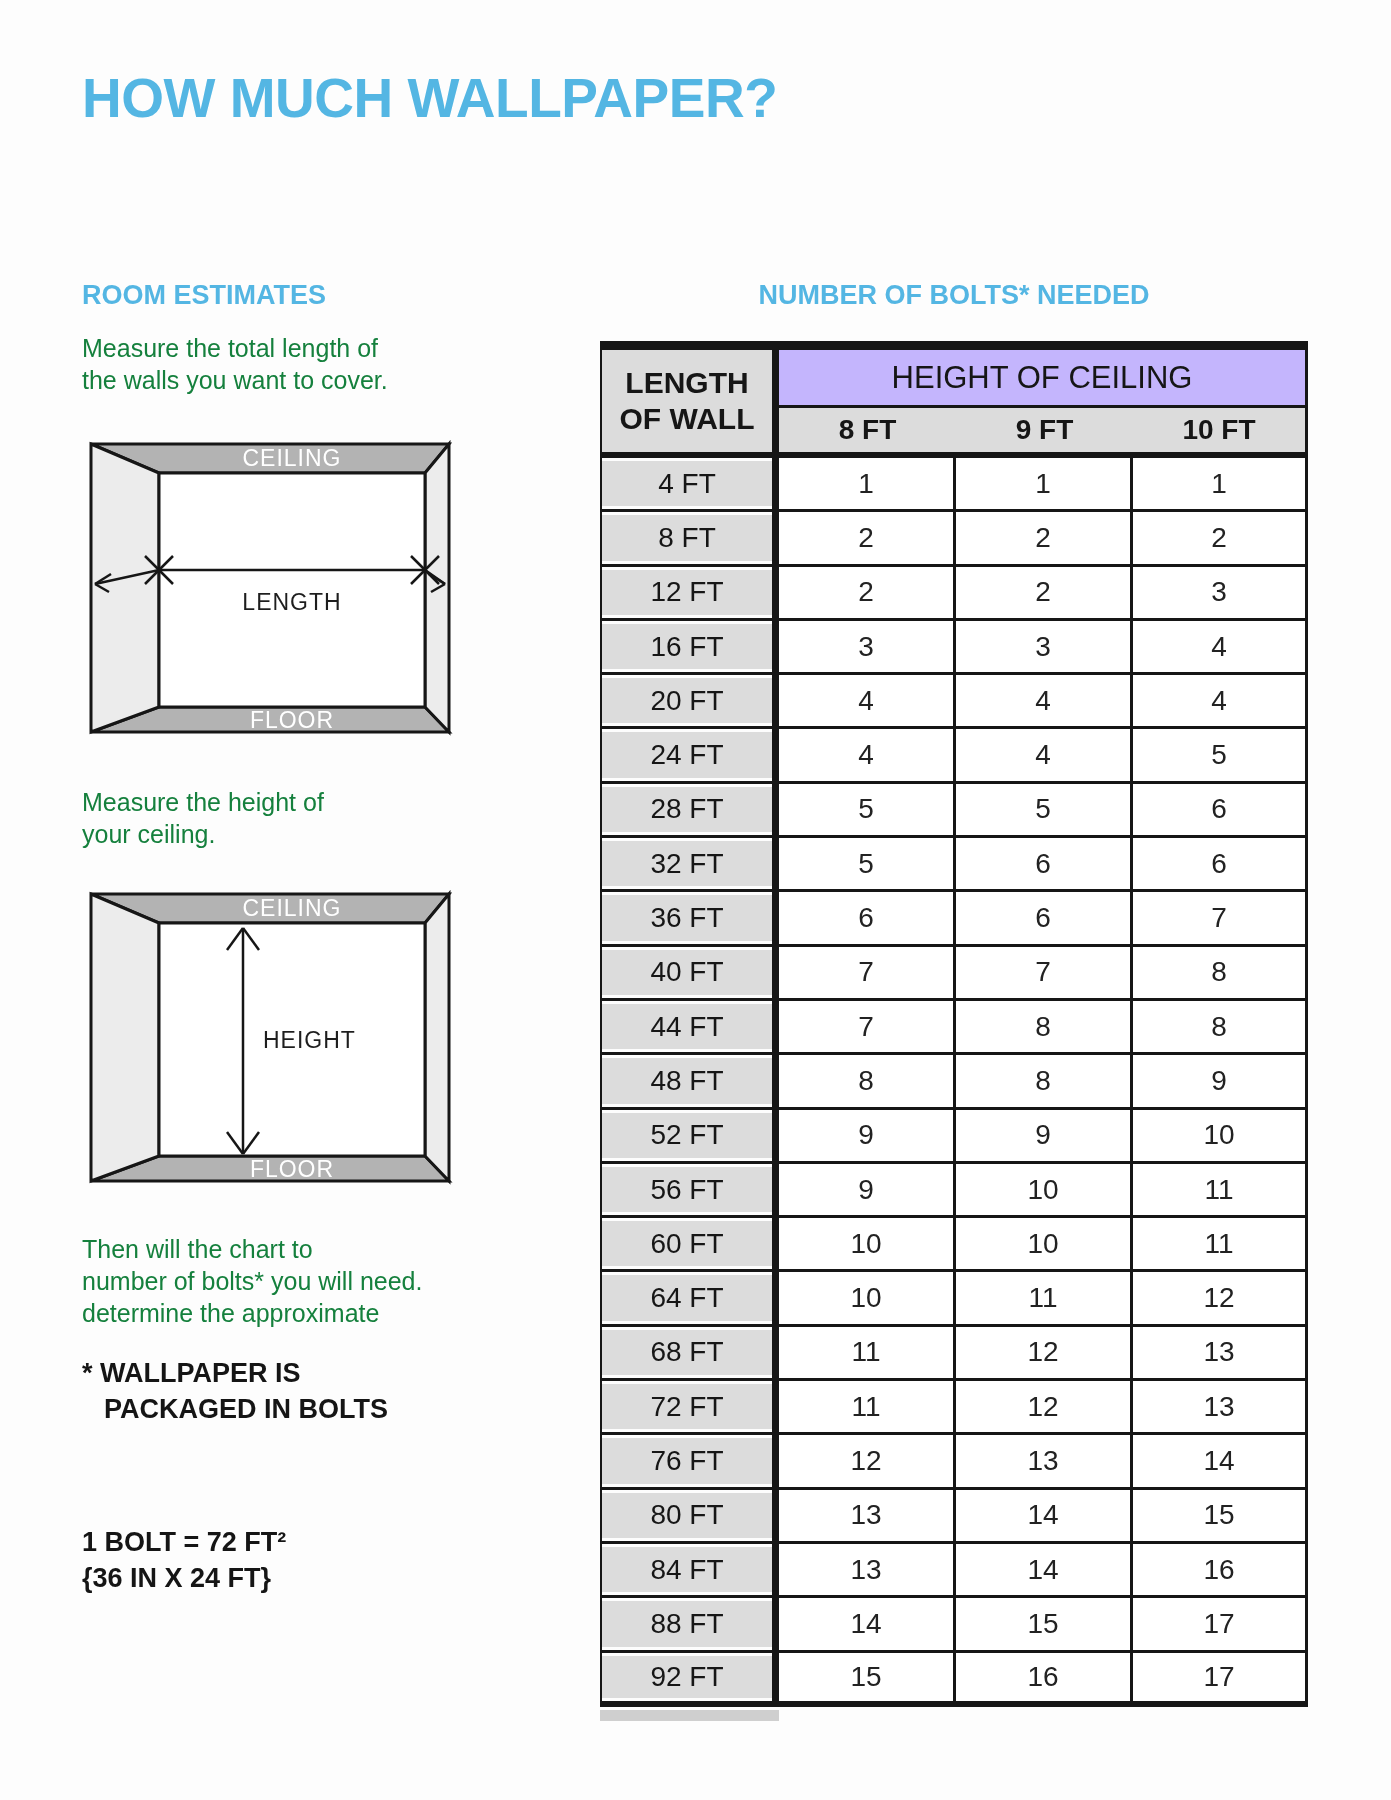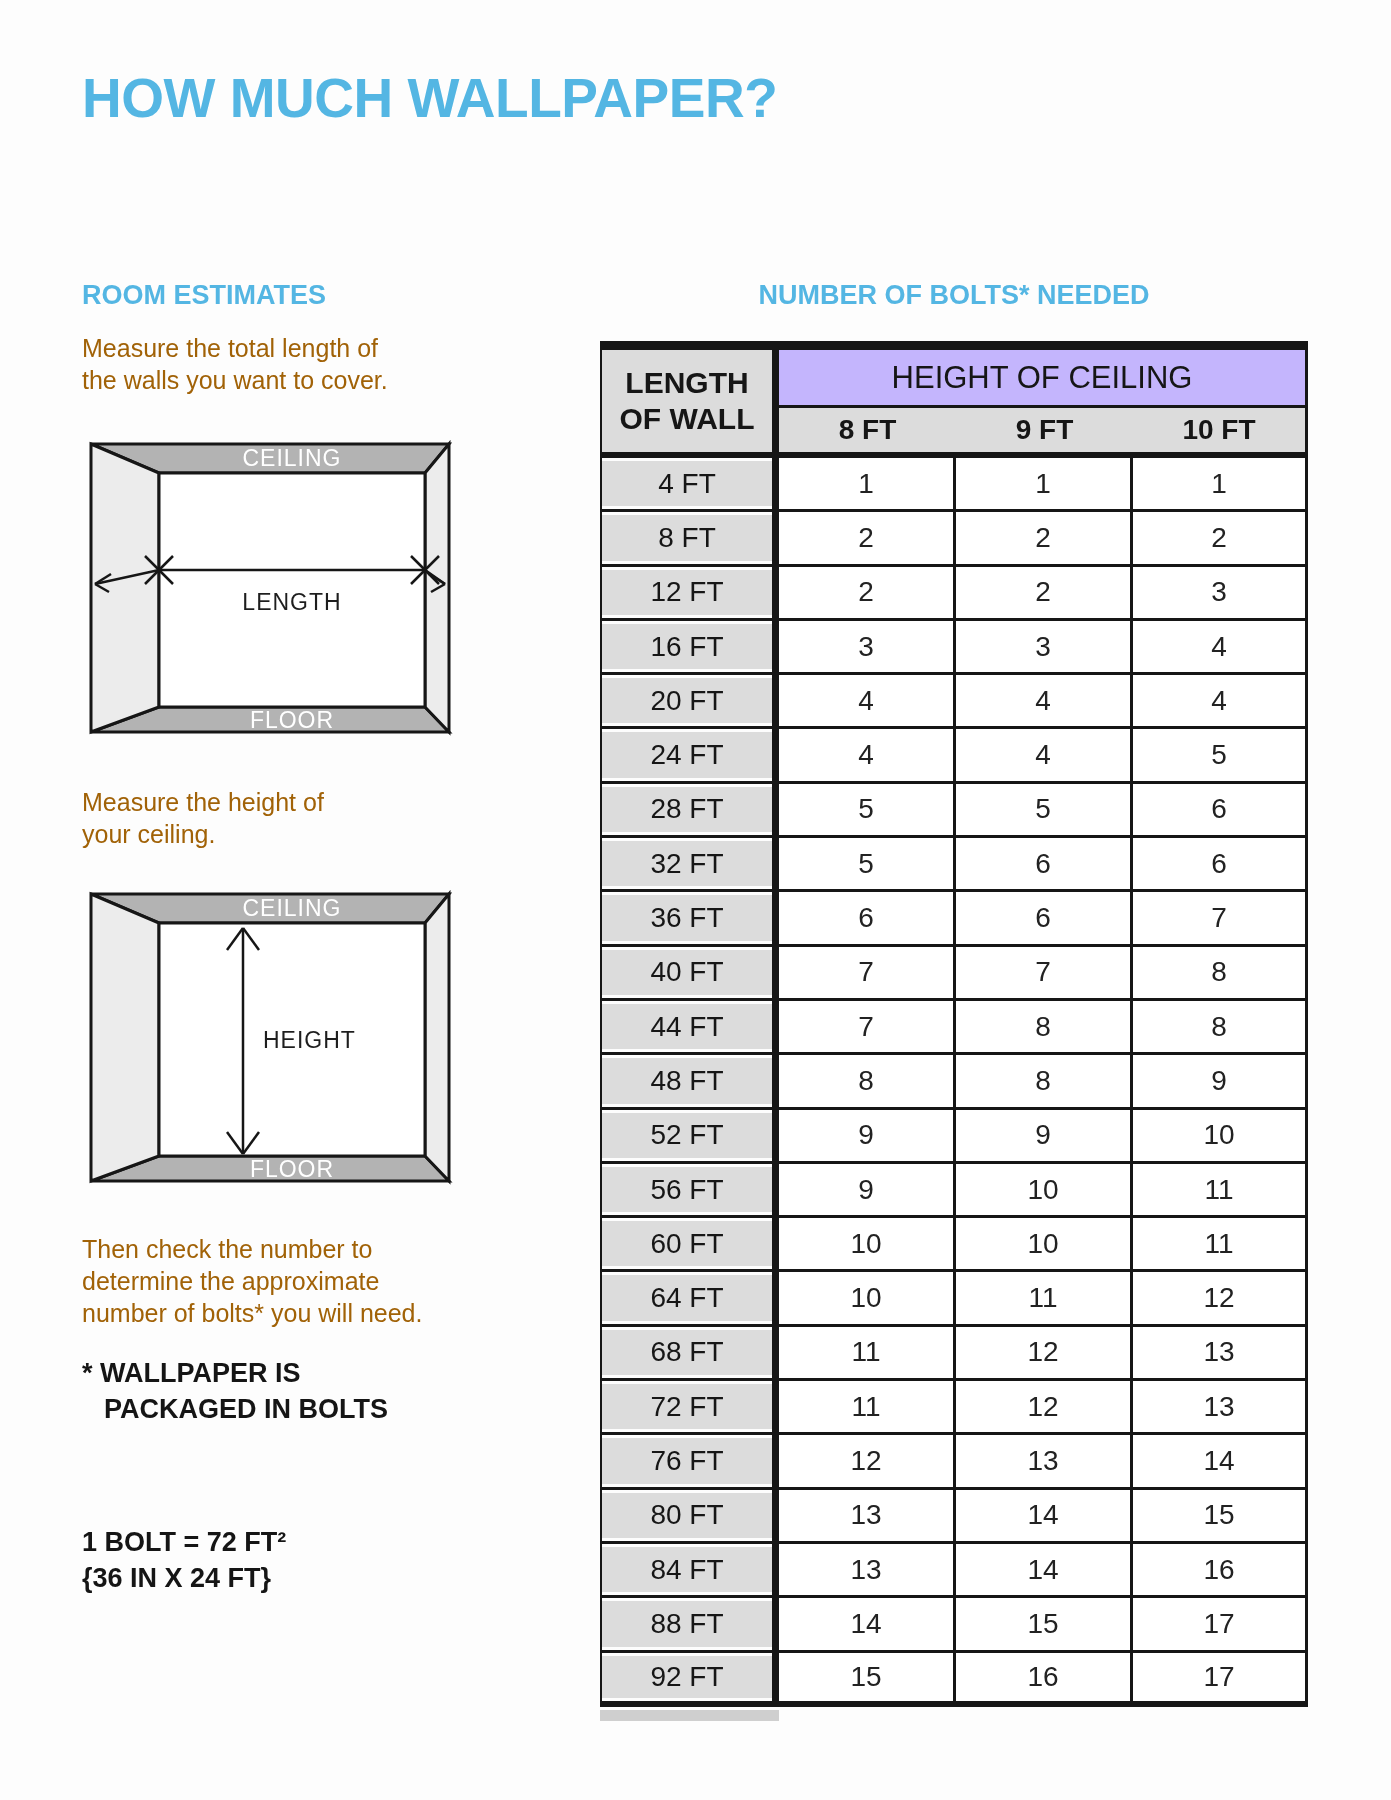--- a/index.html
+++ b/index.html
@@ -16,21 +16,21 @@
     font-size:55px; font-weight:700; letter-spacing:-0.5px;
     color:#54b6e3; line-height:58px; white-space:nowrap;text-align:right;
   }
   .section-heading {
     font-size:27px; font-weight:700; color:#54b6e3;
     line-height:27px; white-space:nowrap;margin-top:16px;
   }
   .room-heading { left:82px; top:266px; }
   .table-heading { left:600px; top:266px; width:708px; text-align:center; }
 
-  .para { font-size:25px; line-height:32px; color:#a16207; }
+  .para { font-size:25px; line-height:32px; color:#15803d; }
   .para1 { left:82px; top:332px; }
   .para2 { left:82px; top:786px; }
   .para3 { left:82px; top:1233px; }
 
   .note { font-size:27px; font-weight:700; line-height:36px; color:#151515; }
   .note1 { left:82px; top:1355px; }
   .note1 .indent { padding-left:22px; }
   .note2 { left:82px; top:1524px; }
 
   .diagram1 { left:85px; top:438px; }
@@ -140,23 +140,23 @@
       <line x1="158" y1="40" x2="174" y2="62"></line>
       <line x1="158" y1="266" x2="142" y2="244"></line>
       <line x1="158" y1="266" x2="174" y2="244"></line>
     </g>
     <text x="207" y="28" text-anchor="middle" font-size="23" letter-spacing="1" fill="#ffffff">CEILING</text>
     <text x="178" y="160" text-anchor="start" font-size="23" letter-spacing="1" fill="#1e1e1e">HEIGHT</text>
     <text x="207" y="289" text-anchor="middle" font-size="23" letter-spacing="1" fill="#ffffff">FLOOR</text>
   </svg>
 
   <div class="abs para para3">
-    <div>Then check the number to</div>
+    <div>Then will the chart to</div>
+    <div>number of bolts* you will need.</div>
     <div>determine the approximate</div>
-    <div>number of bolts* you will need.</div>
   </div>
 
   <div class="abs note note1">
     <div>* WALLPAPER IS</div>
     <div class="indent">PACKAGED IN BOLTS</div>
   </div>
 
   <div class="abs note note2">
     <div>1 BOLT = 72 FT²</div>
     <div>{36 IN X 24 FT}</div>

